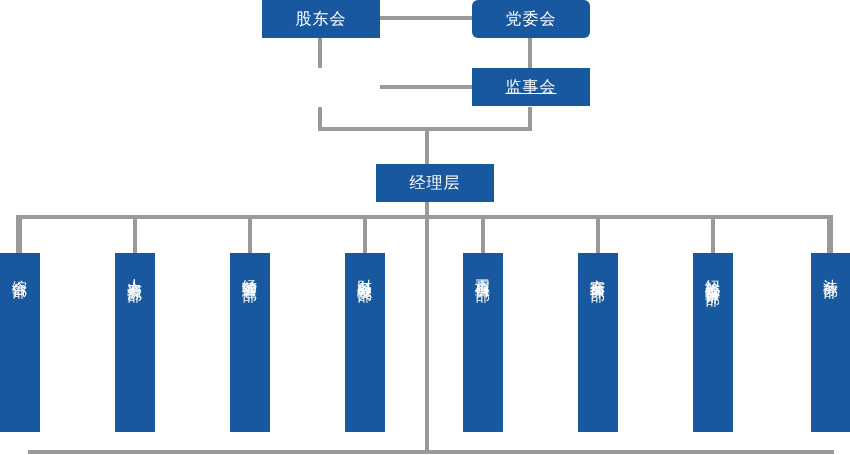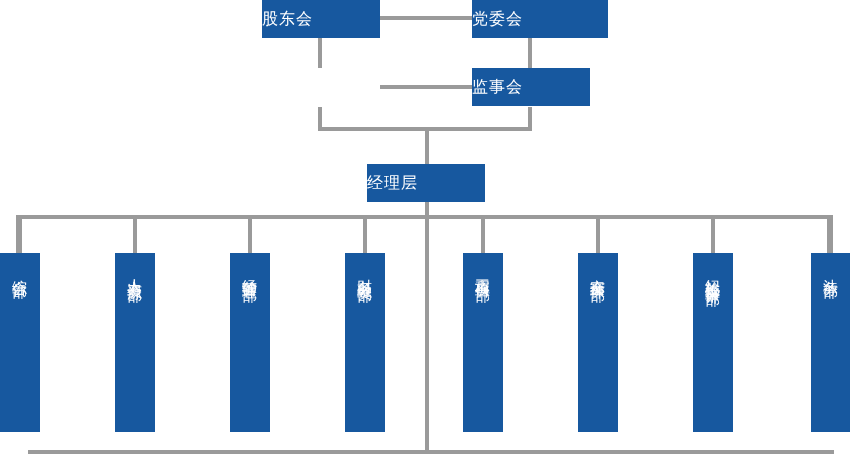--- a/index.html
+++ b/index.html
@@ -16,21 +16,21 @@
     height: 455px;
     background: #ffffff;
     overflow: hidden;
   }
   .node {
     position: absolute;
     background: #17589f;
     color: #ffffff;
     display: flex;
     align-items: center;
-    justify-content: flex-start;
+    justify-content: center;
     box-sizing: border-box;
     z-index: 3;
   }
   .node-label {
     display: block;
     text-align: center;
     line-height: 1.15;
     letter-spacing: 1px;
   }
   .node.top-node {
@@ -95,30 +95,30 @@
   <div class="conn conn-v" style="left:596px; top:215px; height:38px;"></div>
   <div class="conn conn-v" style="left:711px; top:215px; height:38px;"></div>
   <div class="conn conn-v" style="left:829px; top:215px; height:38px;"></div>
 
   <div class="conn conn-h" style="left:28px; top:450px; width:806px;"></div>
 
   <div class="node top-node" style="left:262px; top:0px; width:118px;">
     <span class="node-label">股东会</span>
   </div>
 
-  <div class="node top-node" style="left:472px; top:0px; width:136px;">
+  <div class="node top-node" style="left:472px; top:0px; width:118px;border-radius:6px;">
     <span class="node-label">党委会</span>
   </div>
 
 
-  <div class="node top-node" style="left:472px; top:68px; width:118px;">
+  <div class="node top-node" style="left:472px; top:68px; width:118px;text-decoration:underline;">
     <span class="node-label">监事会</span>
   </div>
 
-  <div class="node top-node" style="left:367px; top:164px; width:118px;">
+  <div class="node top-node" style="left:376px; top:164px; width:118px;">
     <span class="node-label">经理层</span>
   </div>
 
   <div class="node dept-node" style="left:0px; top:253px; width:40px; height:179px;">
     <span class="node-label">综合部</span>
   </div>
 
   <div class="node dept-node" style="left:115px; top:253px; width:40px; height:179px;">
     <span class="node-label">人力资源部</span>
   </div>

